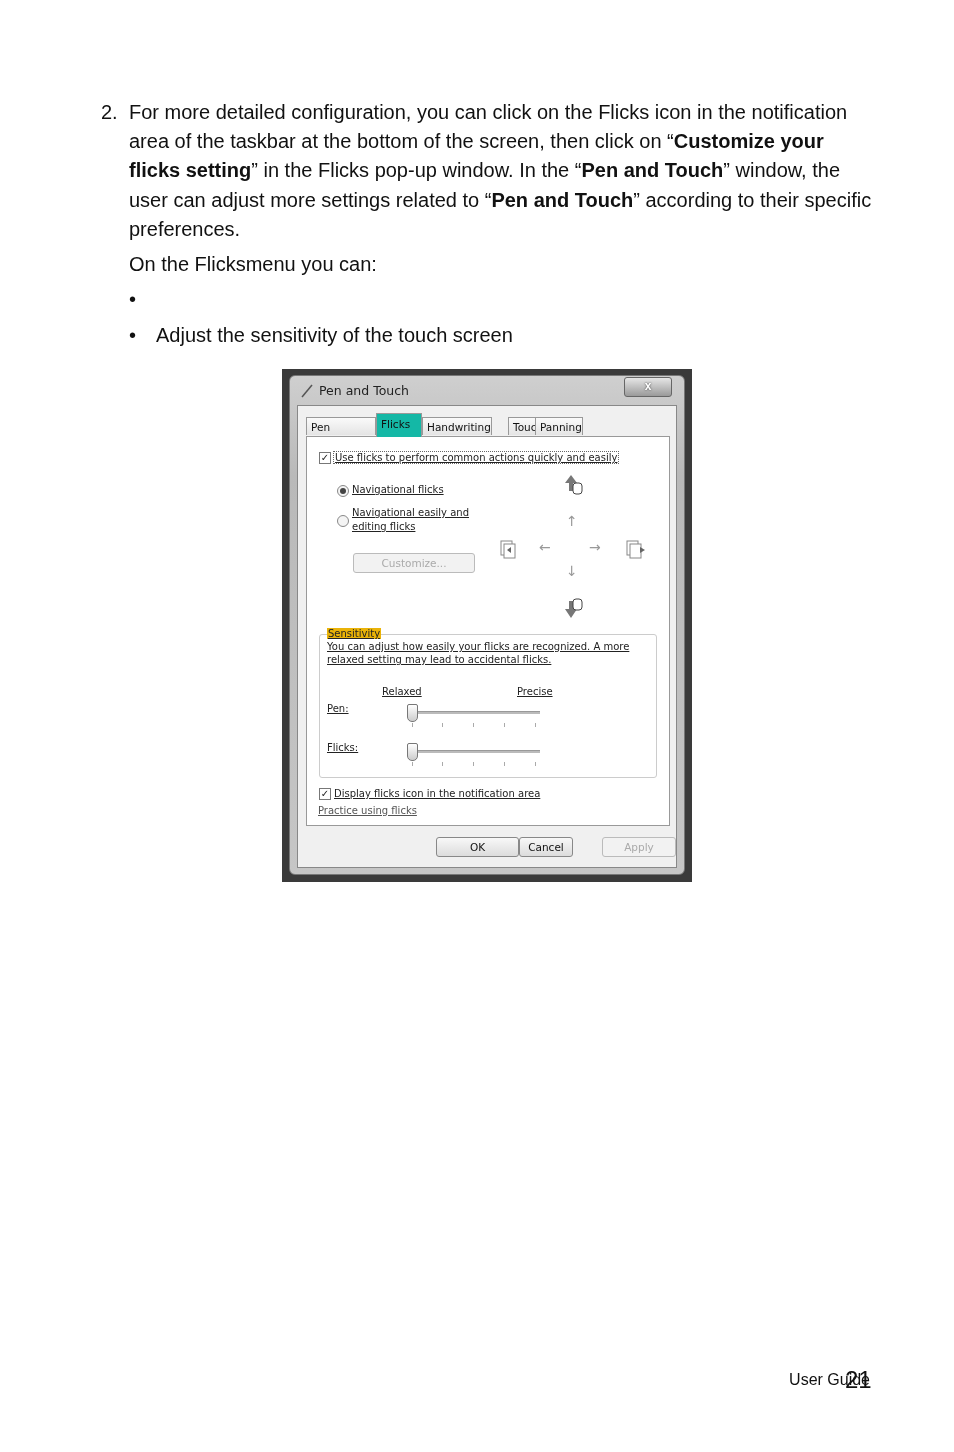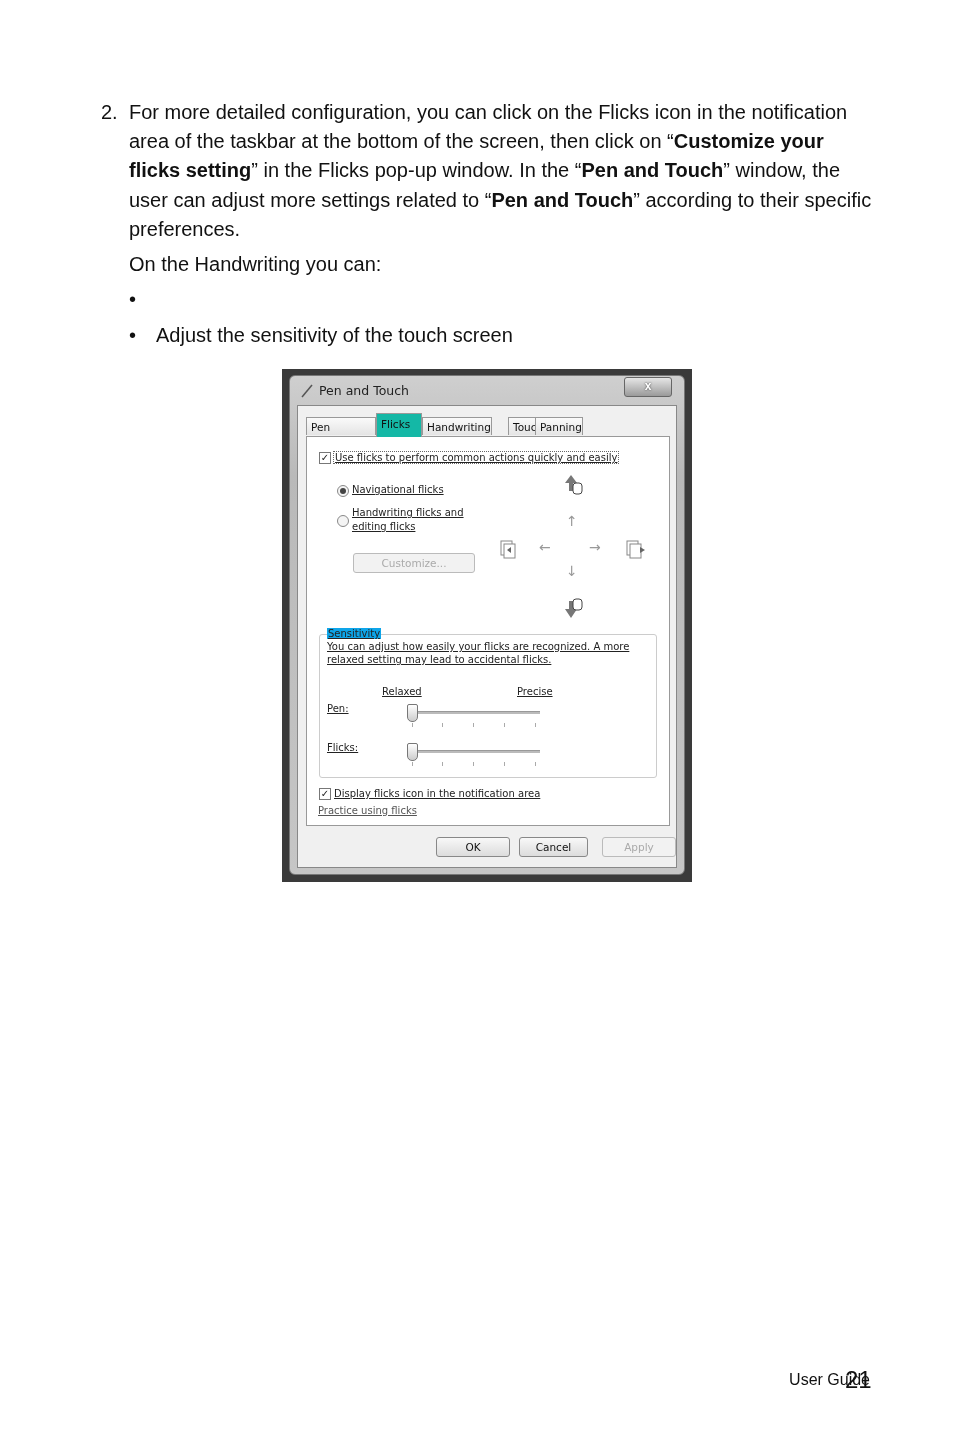--- a/index.html
+++ b/index.html
@@ -39,21 +39,21 @@
   .pagenum{position:absolute;left:845px;top:1366px;font-size:24px;text-align:center;}
 </style>
 </head>
 <body>
 
 <div class="step">
   <span class="num">2.</span>
   <div class="body"><span>For more detailed configuration, you can click on the Flicks icon in the notification area of the taskbar at the bottom of the screen, then click on “</span><b>Customize your flicks setting</b><span>” in the Flicks pop-up window. In the “</span><b>Pen and Touch</b><span>” window, the user can adjust more settings related to “</span><b>Pen and Touch</b><span>” according to their specific preferences.</span></div>
 </div>
 
-<div class="sub">On the Handwriting you can:</div>
+<div class="sub">On the Flicksmenu you can:</div>
 
 <div class="bullets">
   <div class="li"><span class="dot">•</span></div>
   <div class="li"><span class="dot">•</span><span>Adjust the sensitivity of the touch screen</span></div>
 </div>
 
 <div class="shot">
   <div class="win">
     <svg class="pen-icon" viewBox="0 0 14 14">
         <path d="M2 13 L12 1" stroke="#555" stroke-width="1.5"></path>
@@ -68,21 +68,21 @@
         <div class="tab" style="left:202px;width:64px;">Touch</div>
         <div class="tab" style="left:229px;width:48px;">Panning</div>
       </div>
       <div class="panel">
         <div class="chk" style="left:12px;top:15px;">✓</div>
         <div class="lbl" style="left:26px;top:14px;border:1px dotted #666;padding:0 1px;">Use flicks to perform common actions quickly and easily</div>
 
         <div class="radio on" style="left:30px;top:48px;"></div>
         <div class="lbl" style="left:45px;top:47px;">Navigational flicks</div>
         <div class="radio" style="left:30px;top:78px;"></div>
-        <div class="lbl" style="left:45px;top:70px;">Handwriting flicks and</div>
+        <div class="lbl" style="left:45px;top:70px;">Navigational easily and</div>
         <div class="lbl" style="left:45px;top:84px;">editing flicks</div>
 
         <div class="btn disabled" style="left:46px;top:116px;width:122px;">Customize...</div>
 
         <svg style="position:absolute;left:254px;top:36px;" width="24" height="24">
             <path d="M4 10 L10 2 L16 10 L12 10 L12 18 L8 18 L8 10Z" fill="#777"></path>
             <rect x="12" y="10" width="9" height="11" rx="3" fill="#fff" stroke="#444"></rect>
           </svg>
         <span class="arrow" style="left:259px;top:76px;">↑</span>
         <span class="arrow" style="left:259px;top:126px;">↓</span>
@@ -97,21 +97,21 @@
             <rect x="2" y="2" width="11" height="14" fill="#fff" stroke="#888"></rect>
             <rect x="5" y="5" width="11" height="14" fill="#fff" stroke="#888"></rect>
             <path d="M20 11 L15 8 L15 14Z" fill="#666"></path>
           </svg>
         <svg style="position:absolute;left:254px;top:160px;" width="24" height="24">
             <path d="M4 12 L10 21 L16 12 L12 12 L12 4 L8 4 L8 12Z" fill="#777"></path>
             <rect x="12" y="2" width="9" height="11" rx="3" fill="#fff" stroke="#444"></rect>
           </svg>
 
         <div class="group">
-          <div class="lbl" style="left:7px;top:-7px;background:#0ea5e9;padding:0 1px;">Sensitivity</div>
+          <div class="lbl" style="left:7px;top:-7px;background:#eab308;padding:0 1px;">Sensitivity</div>
           <div class="lbl" style="left:7px;top:6px;">You can adjust how easily your flicks are recognized. A more</div>
           <div class="lbl" style="left:7px;top:19px;">relaxed setting may lead to accidental flicks.</div>
           <div class="lbl" style="left:62px;top:51px;">Relaxed</div>
           <div class="lbl" style="left:197px;top:51px;">Precise</div>
           <div class="lbl" style="left:7px;top:68px;">Pen:</div>
           <div class="slider-track" style="left:90px;top:76px;width:130px;"></div>
           <div class="thumb" style="left:87px;top:69px;"></div>
           <div class="tick" style="left:92px;top:88px;"></div>
           <div class="tick" style="left:122px;top:88px;"></div>
           <div class="tick" style="left:153px;top:88px;"></div>
@@ -124,21 +124,21 @@
           <div class="tick" style="left:122px;top:127px;"></div>
           <div class="tick" style="left:153px;top:127px;"></div>
           <div class="tick" style="left:184px;top:127px;"></div>
           <div class="tick" style="left:215px;top:127px;"></div>
         </div>
 
         <div class="chk" style="left:12px;top:351px;">✓</div>
         <div class="lbl" style="left:27px;top:351px;">Display flicks icon in the notification area</div>
         <div class="link" style="left:11px;top:368px;">Practice using flicks</div>
       </div>
-      <div class="btn" style="left:138px;top:431px;width:74px;">OK</div>
-      <div class="btn" style="left:221px;top:431px;width:69px;">Cancel</div>
+      <div class="btn" style="left:138px;top:431px;width:83px;">OK</div>
+      <div class="btn" style="left:221px;top:431px;width:54px;">Cancel</div>
       <div class="btn disabled" style="left:304px;top:431px;width:74px;">Apply</div>
     </div>
   </div>
 </div>
 
 <div class="footer">User Guide</div>
 <div class="pagenum">21</div>
 
 </body></html>

